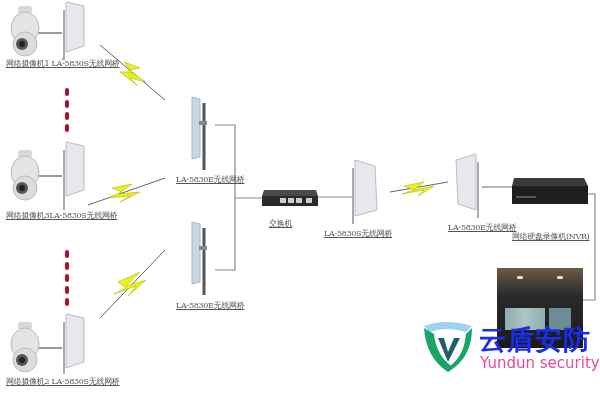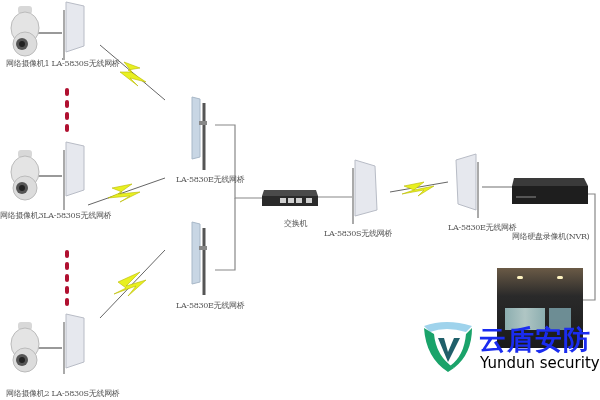--- a/index.html
+++ b/index.html
@@ -1,21 +1,21 @@
 <!DOCTYPE html>
 <html><head>
 <meta charset="utf-8">
 <style>
   html, body { margin:0; padding:0; }
   body { width:600px; height:400px; background:#ffffff; position:relative; overflow:hidden; font-family:"DejaVu Serif", serif; }
   .abs { position:absolute; }
-  .label { position:absolute; font-size:8px; color:#555; white-space:nowrap; letter-spacing:-0.3px; }
+  .label { position:absolute; font-size:8px; color:#555; white-space:nowrap; letter-spacing:-0.3px;text-decoration:underline; }
   svg.wires { position:absolute; left:0; top:0; }
   .logo-cn { position:absolute; left:479px; top:322px; font-family:"DejaVu Sans", sans-serif; font-weight:bold; font-size:27px; color:#1a2cf0; letter-spacing:1px; }
-  .logo-en { position:absolute; left:480px; top:354px; font-family:"DejaVu Sans", sans-serif; font-size:15px; color:#000000; }
+  .logo-en { position:absolute; left:480px; top:354px; font-family:"DejaVu Sans", sans-serif; font-size:15px; color:#ec4899; }
 </style>
 </head>
 <body>
 
 <svg class="wires" width="600" height="400">
 
   <polyline points="215,125 235,125 235,198 262,198" fill="none" stroke="#888" stroke-width="1.2"></polyline>
 
   <polyline points="215,270 235,270 235,198" fill="none" stroke="#888" stroke-width="1.2"></polyline>
 
@@ -132,25 +132,25 @@
 </svg>
 
 <div class="abs" style="left:497px;top:268px;width:86px;height:80px;background:linear-gradient(#6a5a46 0%,#2a2a2a 35%,#1a1a1a 100%);">
   <div class="abs" style="left:8px;top:40px;width:40px;height:22px;background:linear-gradient(90deg,#9ec6c8,#c8e2e0,#9ec6c8);opacity:.85"></div>
   <div class="abs" style="left:52px;top:40px;width:22px;height:22px;background:#7fa8b0;opacity:.8"></div>
   <div class="abs" style="left:20px;top:8px;width:6px;height:3px;background:#fff3c0;border-radius:2px"></div>
   <div class="abs" style="left:60px;top:8px;width:6px;height:3px;background:#fff3c0;border-radius:2px"></div>
 </div>
 
 <div class="label" style="left:6px;top:58px">网络摄像机1 LA-5830S无线网桥</div>
-<div class="label" style="left:0;top:210px">网络摄像机3LA-5830S无线网桥</div>
-<div class="label" style="left:6px;top:388px">网络摄像机2  LA-5830S无线网桥</div>
+<div class="label" style="left:6px;top:210px">网络摄像机3LA-5830S无线网桥</div>
+<div class="label" style="left:6px;top:376px">网络摄像机2  LA-5830S无线网桥</div>
 <div class="label" style="left:176px;top:174px">LA-5830E无线网桥</div>
 <div class="label" style="left:176px;top:300px">LA-5830E无线网桥</div>
-<div class="label" style="left:284px;top:218px">交换机</div>
+<div class="label" style="left:269px;top:218px">交换机</div>
 <div class="label" style="left:324px;top:228px">LA-5830S无线网桥</div>
 <div class="label" style="left:448px;top:222px">LA-5830E无线网桥</div>
 <div class="label" style="left:512px;top:231px">网络硬盘录像机(NVR)</div>
 
 <svg class="abs" style="left:420px;top:318px" width="56" height="56">
   <path d="M4,8 Q26,0 52,8 L46,14 Q26,8 10,14 Z" fill="#9fd3ec"></path>
   <path d="M4,10 L14,16 Q16,38 34,50 L28,54 Q6,40 4,10 Z" fill="#1aa36a"></path>
   <path d="M52,10 L46,16 Q44,38 30,48 L34,50 Q52,36 52,10 Z" fill="#1aa36a"></path>
   <path d="M18,20 L28,44 L40,20 L34,20 L28,34 L24,20 Z" fill="#1f5f6a"></path>
 </svg>

